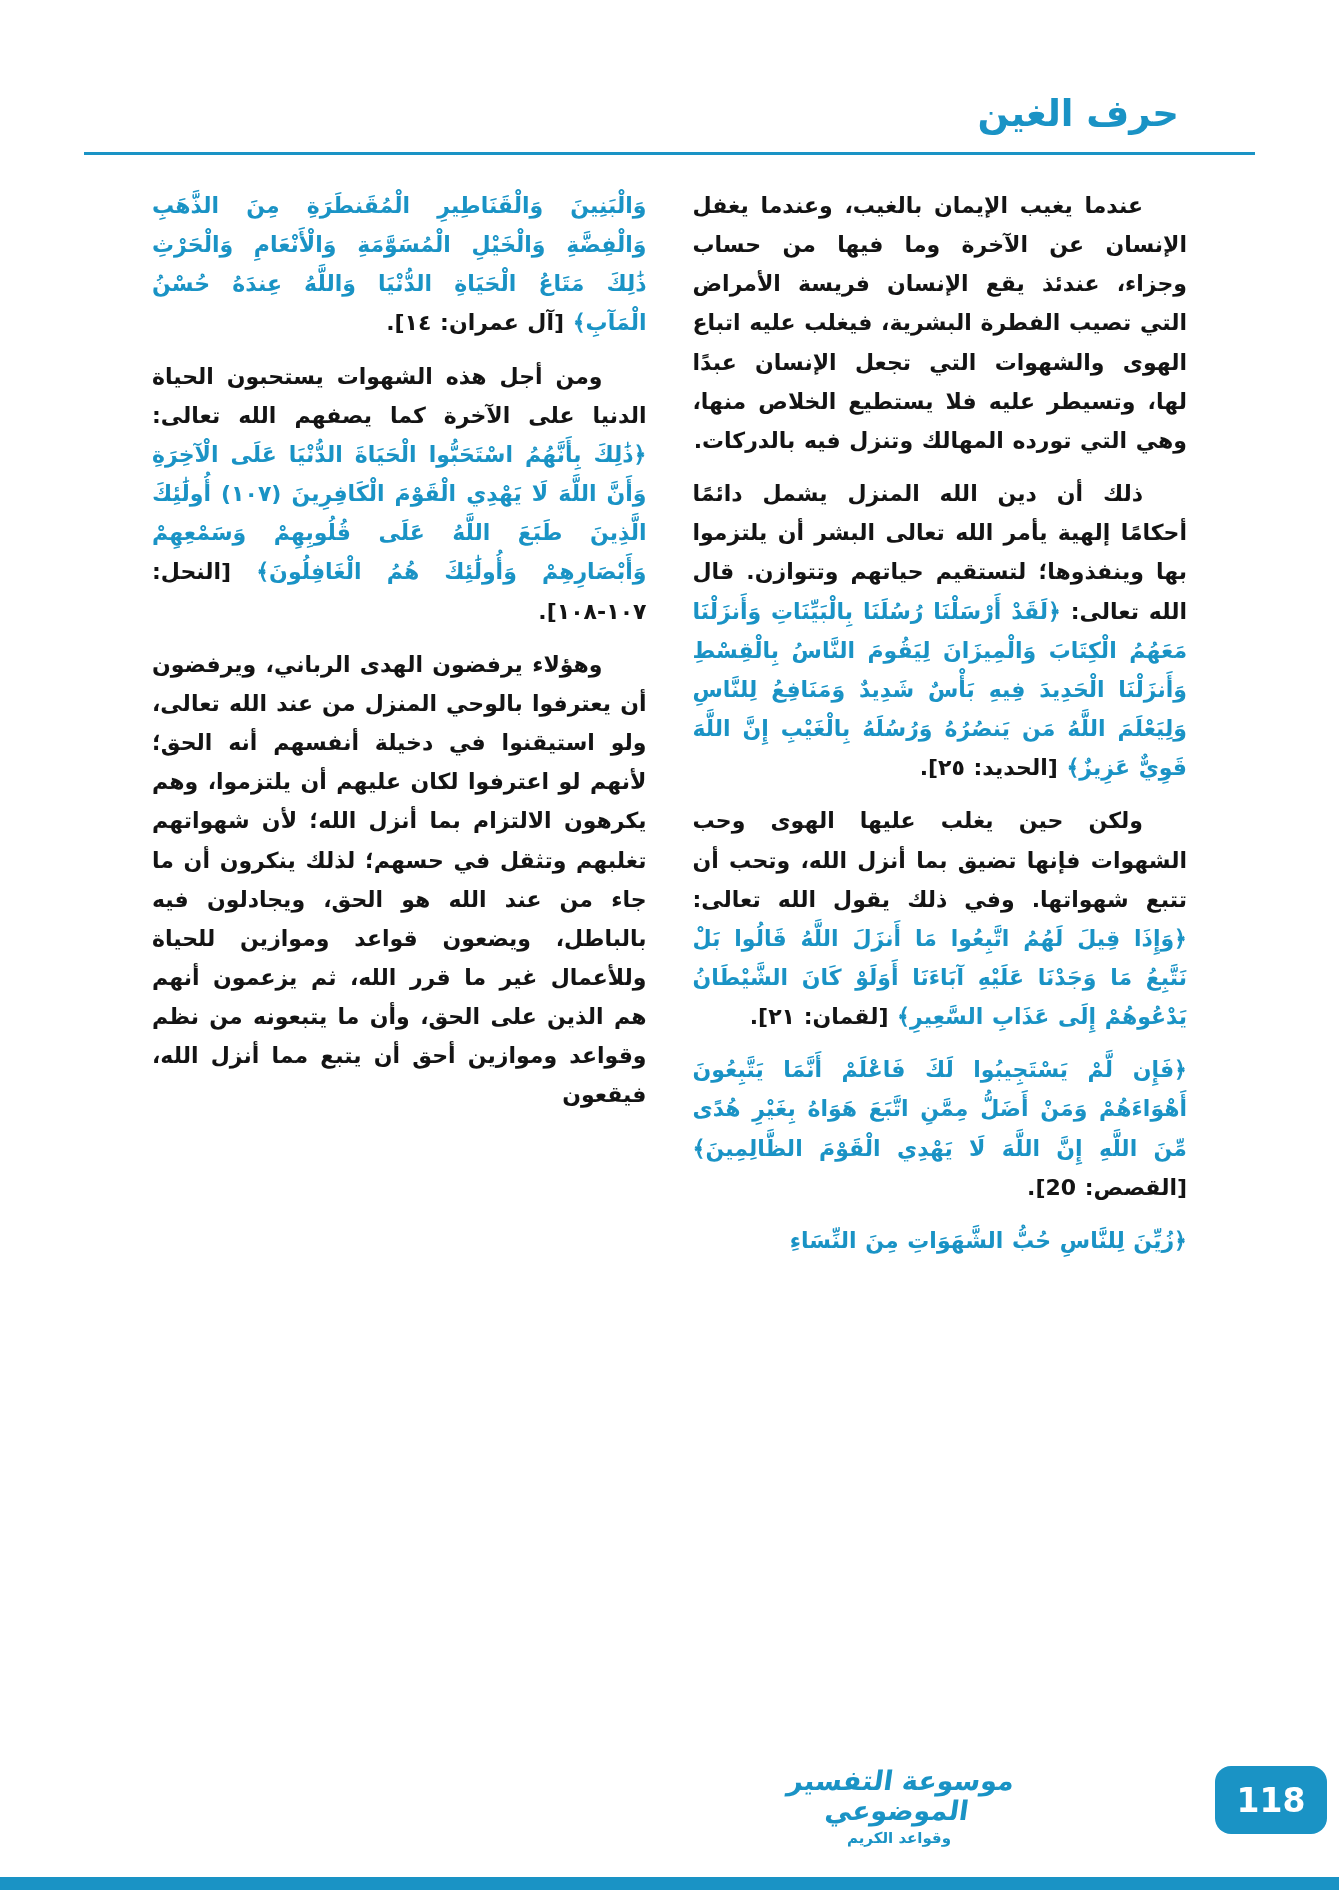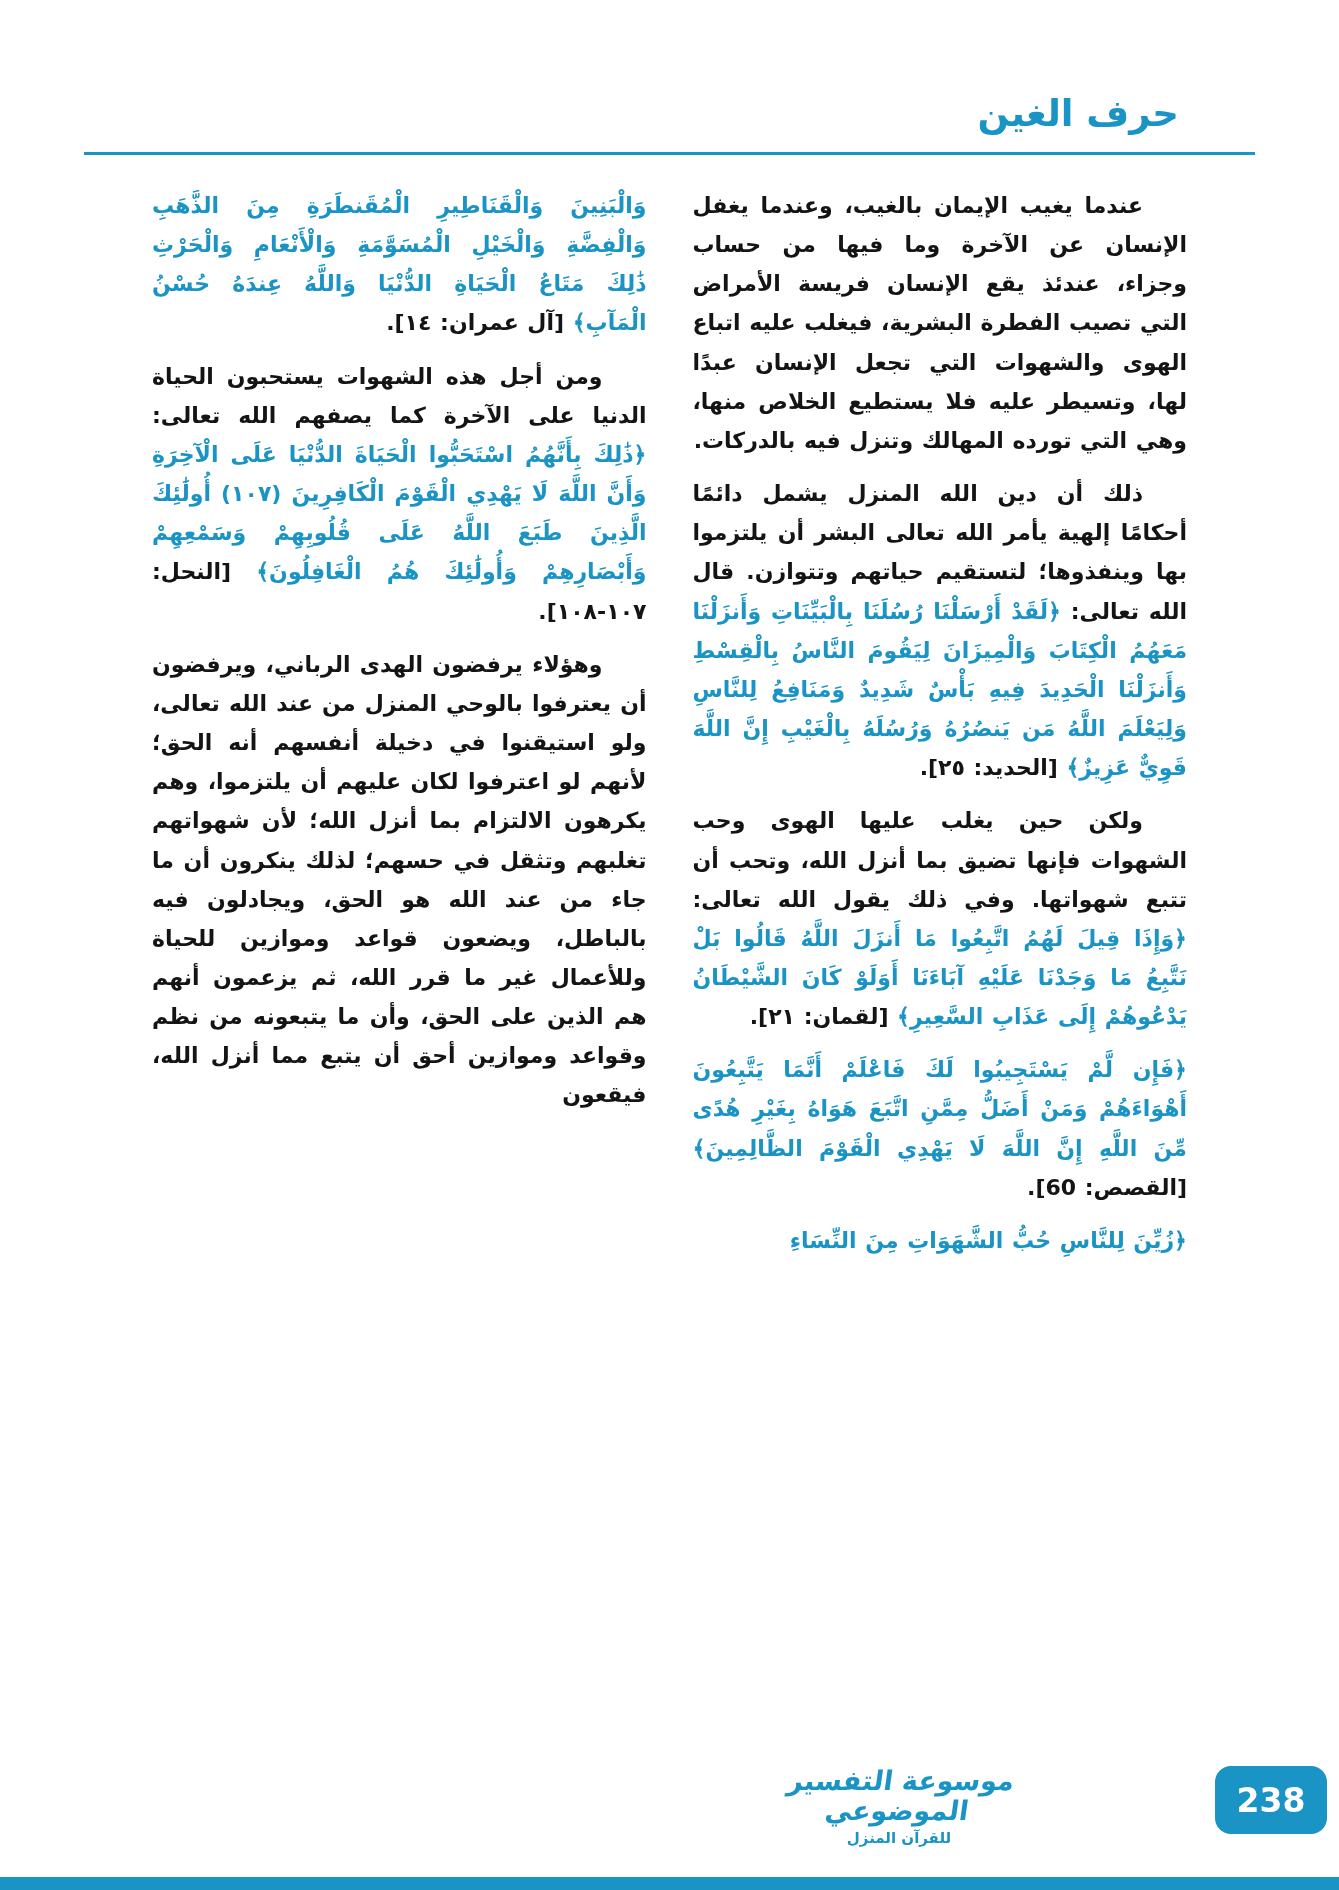--- a/index.html
+++ b/index.html
@@ -131,34 +131,34 @@
 <div class="page">
 
   <div class="header-title">حرف الغين</div>
   <div class="header-rule"></div>
 
   <div class="content">
     <div class="column" id="col-right">
         <p class="para indent"><span class="run-prose">عندما يغيب الإيمان بالغيب، وعندما يغفل الإنسان عن الآخرة وما فيها من حساب وجزاء، عندئذ يقع الإنسان فريسة الأمراض التي تصيب الفطرة البشرية، فيغلب عليه اتباع الهوى والشهوات التي تجعل الإنسان عبدًا لها، وتسيطر عليه فلا يستطيع الخلاص منها، وهي التي تورده المهالك وتنزل فيه بالدركات.</span></p>
         <p class="para indent"><span class="run-prose">ذلك أن دين الله المنزل يشمل دائمًا أحكامًا إلهية يأمر الله تعالى البشر أن يلتزموا بها وينفذوها؛ لتستقيم حياتهم وتتوازن. قال الله تعالى: </span><span class="run-verse">﴿لَقَدْ أَرْسَلْنَا رُسُلَنَا بِالْبَيِّنَاتِ وَأَنزَلْنَا مَعَهُمُ الْكِتَابَ وَالْمِيزَانَ لِيَقُومَ النَّاسُ بِالْقِسْطِ وَأَنزَلْنَا الْحَدِيدَ فِيهِ بَأْسٌ شَدِيدٌ وَمَنَافِعُ لِلنَّاسِ وَلِيَعْلَمَ اللَّهُ مَن يَنصُرُهُ وَرُسُلَهُ بِالْغَيْبِ إِنَّ اللَّهَ قَوِيٌّ عَزِيزٌ﴾</span><span class="run-ref"> [الحديد: ٢٥].</span></p>
         <p class="para indent"><span class="run-prose">ولكن حين يغلب عليها الهوى وحب الشهوات فإنها تضيق بما أنزل الله، وتحب أن تتبع شهواتها. وفي ذلك يقول الله تعالى: </span><span class="run-verse">﴿وَإِذَا قِيلَ لَهُمُ اتَّبِعُوا مَا أَنزَلَ اللَّهُ قَالُوا بَلْ نَتَّبِعُ مَا وَجَدْنَا عَلَيْهِ آبَاءَنَا أَوَلَوْ كَانَ الشَّيْطَانُ يَدْعُوهُمْ إِلَى عَذَابِ السَّعِيرِ﴾</span><span class="run-ref"> [لقمان: ٢١].</span></p>
-        <p class="para"><span class="run-verse">﴿فَإِن لَّمْ يَسْتَجِيبُوا لَكَ فَاعْلَمْ أَنَّمَا يَتَّبِعُونَ أَهْوَاءَهُمْ وَمَنْ أَضَلُّ مِمَّنِ اتَّبَعَ هَوَاهُ بِغَيْرِ هُدًى مِّنَ اللَّهِ إِنَّ اللَّهَ لَا يَهْدِي الْقَوْمَ الظَّالِمِينَ﴾</span><span class="run-ref"> [القصص: 60].</span></p>
+        <p class="para"><span class="run-verse">﴿فَإِن لَّمْ يَسْتَجِيبُوا لَكَ فَاعْلَمْ أَنَّمَا يَتَّبِعُونَ أَهْوَاءَهُمْ وَمَنْ أَضَلُّ مِمَّنِ اتَّبَعَ هَوَاهُ بِغَيْرِ هُدًى مِّنَ اللَّهِ إِنَّ اللَّهَ لَا يَهْدِي الْقَوْمَ الظَّالِمِينَ﴾</span><span class="run-ref"> [القصص: 20].</span></p>
         <p class="para"><span class="run-verse">﴿زُيِّنَ لِلنَّاسِ حُبُّ الشَّهَوَاتِ مِنَ النِّسَاءِ</span></p>
       </div>
     <div class="column" id="col-left">
         <p class="para"><span class="run-verse">وَالْبَنِينَ وَالْقَنَاطِيرِ الْمُقَنطَرَةِ مِنَ الذَّهَبِ وَالْفِضَّةِ وَالْخَيْلِ الْمُسَوَّمَةِ وَالْأَنْعَامِ وَالْحَرْثِ ذَٰلِكَ مَتَاعُ الْحَيَاةِ الدُّنْيَا وَاللَّهُ عِندَهُ حُسْنُ الْمَآبِ﴾</span><span class="run-ref"> [آل عمران: ١٤].</span></p>
         <p class="para indent"><span class="run-prose">ومن أجل هذه الشهوات يستحبون الحياة الدنيا على الآخرة كما يصفهم الله تعالى: </span><span class="run-verse">﴿ذَٰلِكَ بِأَنَّهُمُ اسْتَحَبُّوا الْحَيَاةَ الدُّنْيَا عَلَى الْآخِرَةِ وَأَنَّ اللَّهَ لَا يَهْدِي الْقَوْمَ الْكَافِرِينَ (١٠٧) أُولَٰئِكَ الَّذِينَ طَبَعَ اللَّهُ عَلَى قُلُوبِهِمْ وَسَمْعِهِمْ وَأَبْصَارِهِمْ وَأُولَٰئِكَ هُمُ الْغَافِلُونَ﴾</span><span class="run-ref"> [النحل: ١٠٧-١٠٨].</span></p>
         <p class="para indent"><span class="run-prose">وهؤلاء يرفضون الهدى الرباني، ويرفضون أن يعترفوا بالوحي المنزل من عند الله تعالى، ولو استيقنوا في دخيلة أنفسهم أنه الحق؛ لأنهم لو اعترفوا لكان عليهم أن يلتزموا، وهم يكرهون الالتزام بما أنزل الله؛ لأن شهواتهم تغلبهم وتثقل في حسهم؛ لذلك ينكرون أن ما جاء من عند الله هو الحق، ويجادلون فيه بالباطل، ويضعون قواعد وموازين للحياة وللأعمال غير ما قرر الله، ثم يزعمون أنهم هم الذين على الحق، وأن ما يتبعونه من نظم وقواعد وموازين أحق أن يتبع مما أنزل الله، فيقعون</span></p>
       </div>
   </div>
 
   <div class="footer-logo">
     <div class="logo-line1">موسوعة التفسير الموضوعي</div>
-    <div class="logo-line2">للقرآن المنزل</div>
+    <div class="logo-line2">وقواعد الكريم</div>
   </div>
 
   <div class="page-badge">
-    <span>238</span>
+    <span>118</span>
   </div>
 
   <div class="footer-bar"></div>
 
 </div>
 
 </body></html>

